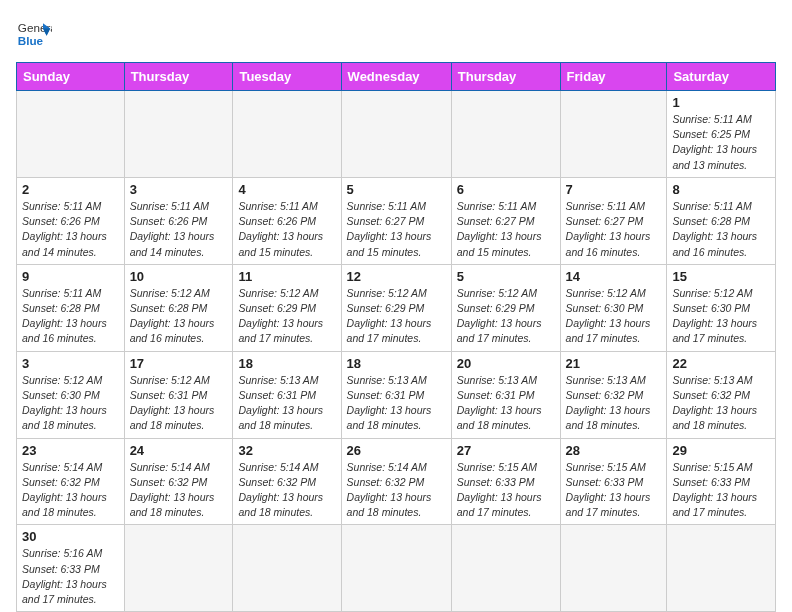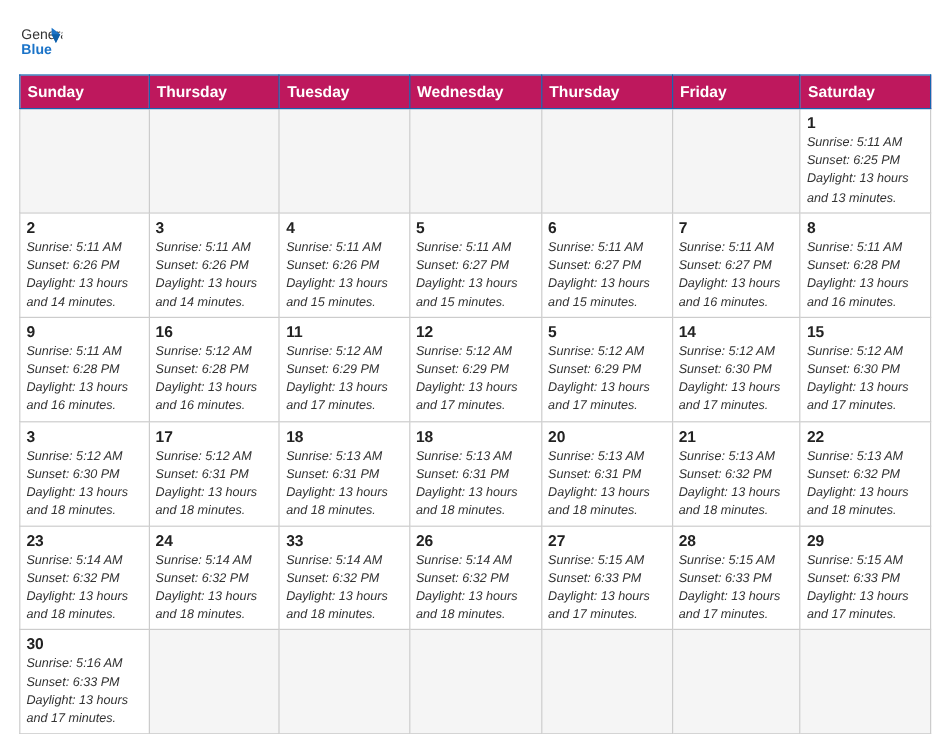--- a/index.html
+++ b/index.html
@@ -39,21 +39,21 @@
     .location {
       font-size: 15px;
       color: #555;
     }
     .calendar {
       width: 100%;
       border-collapse: collapse;
       border: 1px solid #ccc;
     }
     .calendar th {
-      background-color: #be185d;
+      background-color: #d946ef;
       color: #fff;
       text-align: left;
       padding: 6px 6px;
       font-size: 13px;
       font-weight: bold;
       border: 1px solid #1565b0;
     }
     .calendar td {
       vertical-align: top;
       border: 1px solid #ccc;
@@ -157,21 +157,21 @@
             <span class="day-number">8</span>
             <div class="day-info">Sunrise: 5:11 AM<br>Sunset: 6:28 PM<br>Daylight: 13 hours and 16 minutes.</div>
           </td>
         </tr>
         <tr>
           <td>
             <span class="day-number">9</span>
             <div class="day-info">Sunrise: 5:11 AM<br>Sunset: 6:28 PM<br>Daylight: 13 hours and 16 minutes.</div>
           </td>
           <td>
-            <span class="day-number">16</span>
+            <span class="day-number">10</span>
             <div class="day-info">Sunrise: 5:12 AM<br>Sunset: 6:28 PM<br>Daylight: 13 hours and 16 minutes.</div>
           </td>
           <td>
             <span class="day-number">11</span>
             <div class="day-info">Sunrise: 5:12 AM<br>Sunset: 6:29 PM<br>Daylight: 13 hours and 17 minutes.</div>
           </td>
           <td>
             <span class="day-number">12</span>
             <div class="day-info">Sunrise: 5:12 AM<br>Sunset: 6:29 PM<br>Daylight: 13 hours and 17 minutes.</div>
           </td>
@@ -221,21 +221,21 @@
         <tr>
           <td>
             <span class="day-number">23</span>
             <div class="day-info">Sunrise: 5:14 AM<br>Sunset: 6:32 PM<br>Daylight: 13 hours and 18 minutes.</div>
           </td>
           <td>
             <span class="day-number">24</span>
             <div class="day-info">Sunrise: 5:14 AM<br>Sunset: 6:32 PM<br>Daylight: 13 hours and 18 minutes.</div>
           </td>
           <td>
-            <span class="day-number">33</span>
+            <span class="day-number">32</span>
             <div class="day-info">Sunrise: 5:14 AM<br>Sunset: 6:32 PM<br>Daylight: 13 hours and 18 minutes.</div>
           </td>
           <td>
             <span class="day-number">26</span>
             <div class="day-info">Sunrise: 5:14 AM<br>Sunset: 6:32 PM<br>Daylight: 13 hours and 18 minutes.</div>
           </td>
           <td>
             <span class="day-number">27</span>
             <div class="day-info">Sunrise: 5:15 AM<br>Sunset: 6:33 PM<br>Daylight: 13 hours and 17 minutes.</div>
           </td>

